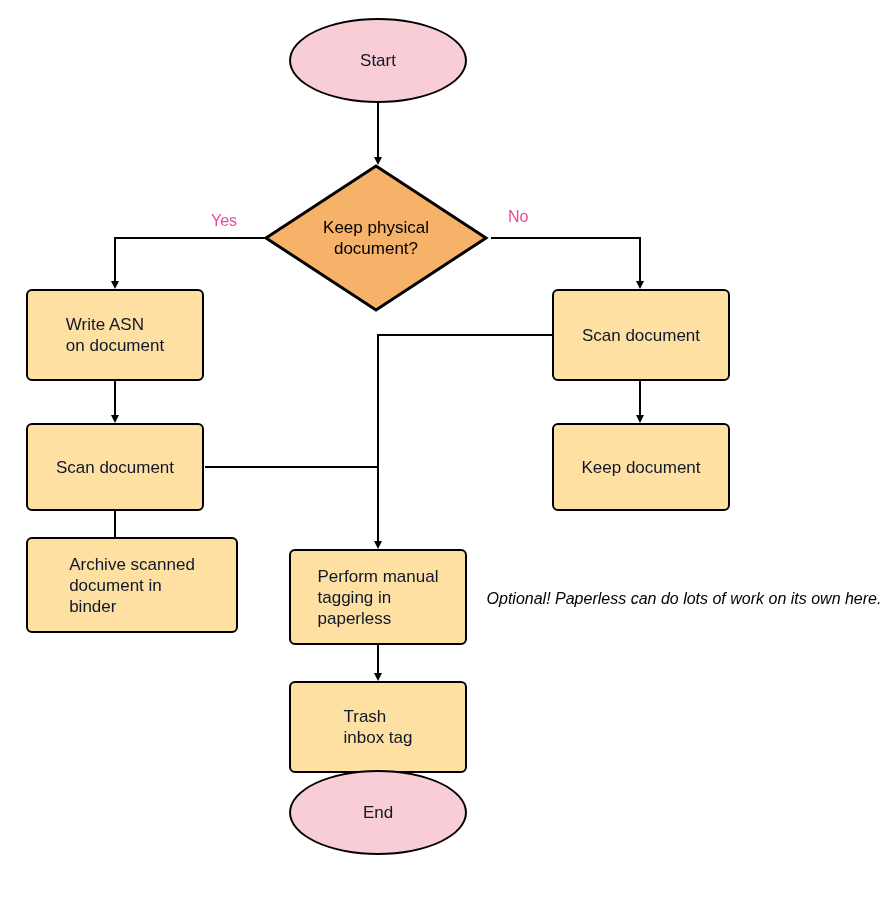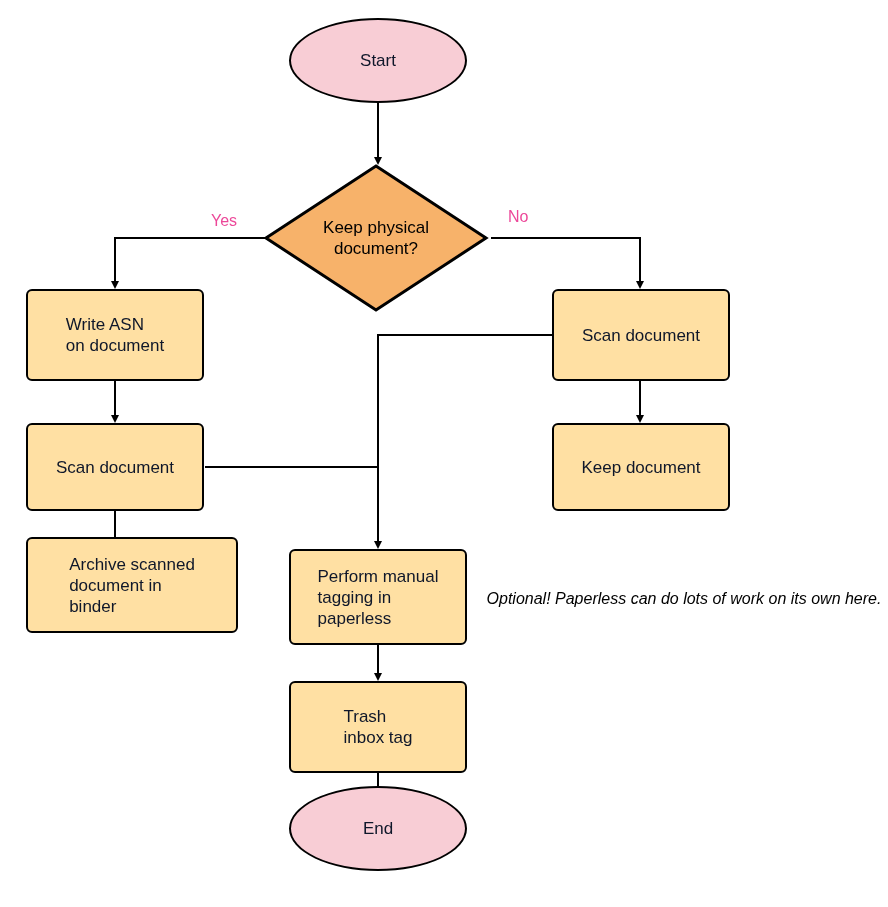--- a/index.html
+++ b/index.html
@@ -160,19 +160,19 @@
     <span>Perform manual
 tagging in
 paperless</span>
   </div>
 
   <div class="node process" style="left:289px; top:681px; width:178px; height:92px; background:#ffe0a3;">
     <span>Trash
 inbox tag</span>
   </div>
 
-  <div class="node terminal" style="left:289px; top:786px; width:178px; height:85px; background:#f8cdd5;">
+  <div class="node terminal" style="left:289px; top:770px; width:178px; height:85px; background:#f8cdd5;">
     <span>End</span>
   </div>
 
   <div class="note" style="left:484px; top:588px;text-align:center;">Optional! Paperless can do lots of work on its own here.</div>
 
 </div>
 
 </body></html>

